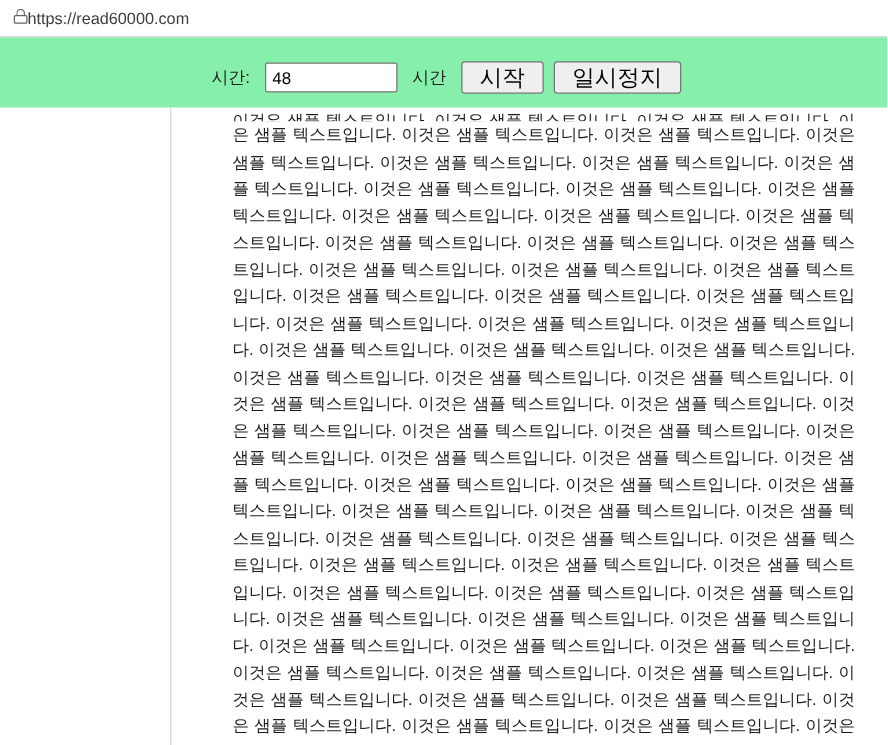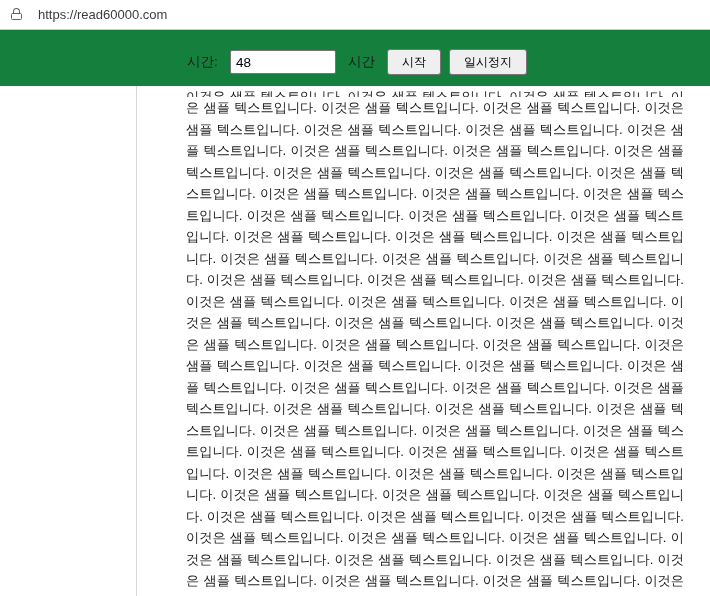--- a/index.html
+++ b/index.html
@@ -17,22 +17,22 @@
     height: 30px;
     background: #ffffff;
     border-bottom: 1px solid #c9c9c9;
     display: flex;
     align-items: center;
     padding: 0 10px;
     box-sizing: border-box;
   }
   .url-row {
     display: flex;
-    align-items: center;
-    gap: 16px;
+    align-items: flex-start;
+    gap: 0;
     width: 100%;
   }
   .lock-icon {
     width: 12px;
     height: 13px;
     position: relative;
     flex: 0 0 auto;
   }
   .lock-icon .shackle {
     position: absolute;
@@ -61,21 +61,21 @@
     white-space: nowrap;
     overflow: hidden;
     text-overflow: ellipsis;
   }
   .toolbar {
     height: 56px;
     display: flex;
     align-items: center;
     justify-content: center;
     gap: 8px;
-    background: #15803d;
+    background: #86efac;
     padding-top: 8px;
     box-sizing: border-box;
   }
   .toolbar-label {
     font-size: 13.5px;
     color: #1a1a1a;
     padding: 0 4px;
   }
   .time-input {
     width: 106px;
@@ -86,21 +86,21 @@
     font-size: 13.5px;
     font-family: "Liberation Sans", sans-serif;
     color: #000000;
     box-sizing: border-box;
     background: #ffffff;
   }
   .btn {
     border: 1px solid #767676;
     border-radius: 3px;
     background: #efefef;
-    font-size: 12px;
+    font-size: 18px;
     font-family: "Liberation Sans", sans-serif;
     color: #000000;
     padding: 4px 14px;
     cursor: pointer;
     line-height: 16px;
   }
   .content-area {
     position: relative;
     height: 510px;
     overflow: hidden;

